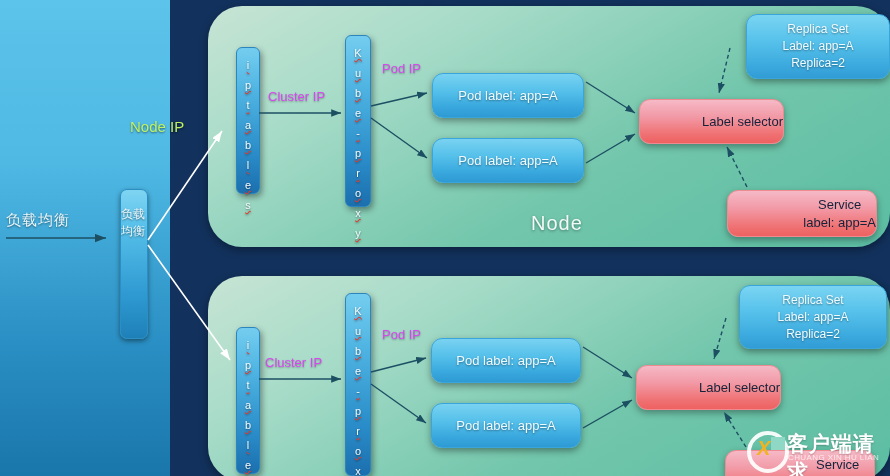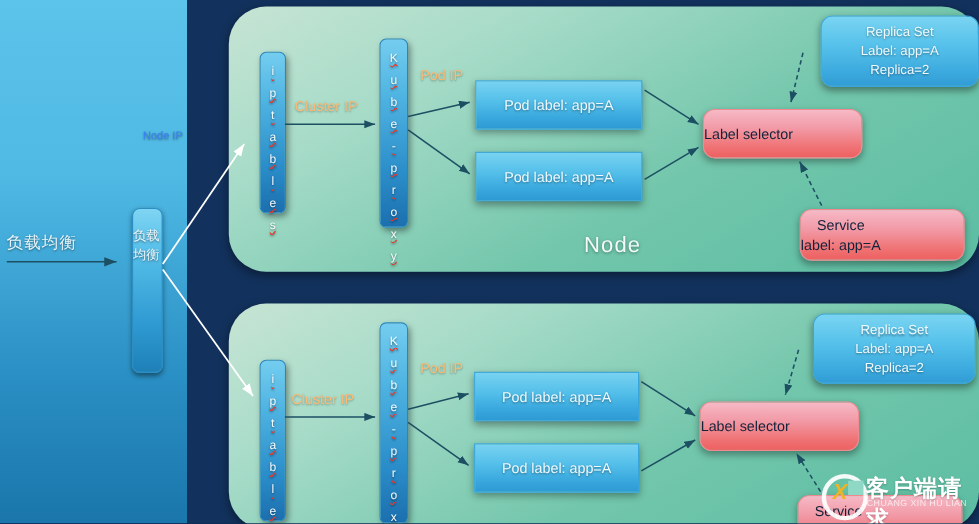--- a/index.html
+++ b/index.html
@@ -33,21 +33,21 @@
   }
   .lb-label{
     position:absolute;left:0;top:16px;width:24px;
     color:#eef8fd;font-size:12px;line-height:17px;text-align:center;
     text-shadow:0 1px 2px rgba(0,0,0,.5);
   }
 
   
   .nodeip{
     position:absolute;left:130px;top:118px;
-    color:#3b82f6;font-size:10px;
+    color:#bef264;font-size:15px;
     text-shadow:0 1px 2px rgba(0,0,0,.5);
     white-space:nowrap;
   }
 
   
   .k8s-label{
     position:absolute;left:182px;top:239px;
     color:#ffffff;font-size:17px;font-weight:bold;letter-spacing:1px;
     text-shadow:1px 2px 3px rgba(0,0,0,.6);
     white-space:nowrap;
@@ -80,21 +80,21 @@
     padding-top:5px;
   }
   .vbar .sq{
     display:block;
     text-decoration:underline wavy #e23a2e;
     text-decoration-skip-ink:none;
   }
 
   
   .pod{
-    position:absolute;border-radius:0;
+    position:absolute;border-radius:11px;
     background:linear-gradient(180deg,#79d2f1 0%,#55c0ea 40%,#3aa9de 75%,#2e9ad4 100%);
     border:1px solid #3aa5da;
     box-shadow:0 3px 7px rgba(0,0,0,.38);
     color:#f0fbff;font-size:13px;
     display:flex;align-items:center;justify-content:center;
     text-shadow:0 1px 2px rgba(0,0,0,.4);
   }
   .rs{
     position:absolute;border-radius:11px;
     background:linear-gradient(180deg,#7ad4f2 0%,#57c2eb 40%,#3dabdf 78%,#319cd5 100%);
@@ -104,26 +104,26 @@
     display:flex;align-items:center;justify-content:center;
     text-shadow:0 1px 2px rgba(0,0,0,.4);
   }
   
   .pink{
     position:absolute;border-radius:11px;
     background:linear-gradient(180deg,#f6b9c6 0%,#f29aa7 38%,#ef6f70 82%,#ee6161 100%);
     border:1px solid #ef8a91;
     box-shadow:0 3px 7px rgba(0,0,0,.34);
     color:#14223a;font-size:13px;line-height:18px;text-align:center;
-    display:flex;align-items:center;justify-content:flex-start;
+    display:flex;align-items:center;justify-content:flex-end;
   }
 
   
   .nlabel{
-    position:absolute;color:#fdba74;font-size:13px;
+    position:absolute;color:#d946ef;font-size:13px;
     text-shadow:0 1px 2px rgba(0,0,0,.35);white-space:nowrap;
   }
 
   svg.ov{position:absolute;left:0;top:0;width:890px;height:476px;pointer-events:none;}
 
   
   .wm{position:absolute;left:745px;top:427px;width:145px;height:46px;}
   .wm-ring{
     position:absolute;left:2px;top:4px;width:34px;height:34px;border-radius:50%;
     border:4px solid #ffffff;opacity:.92;

